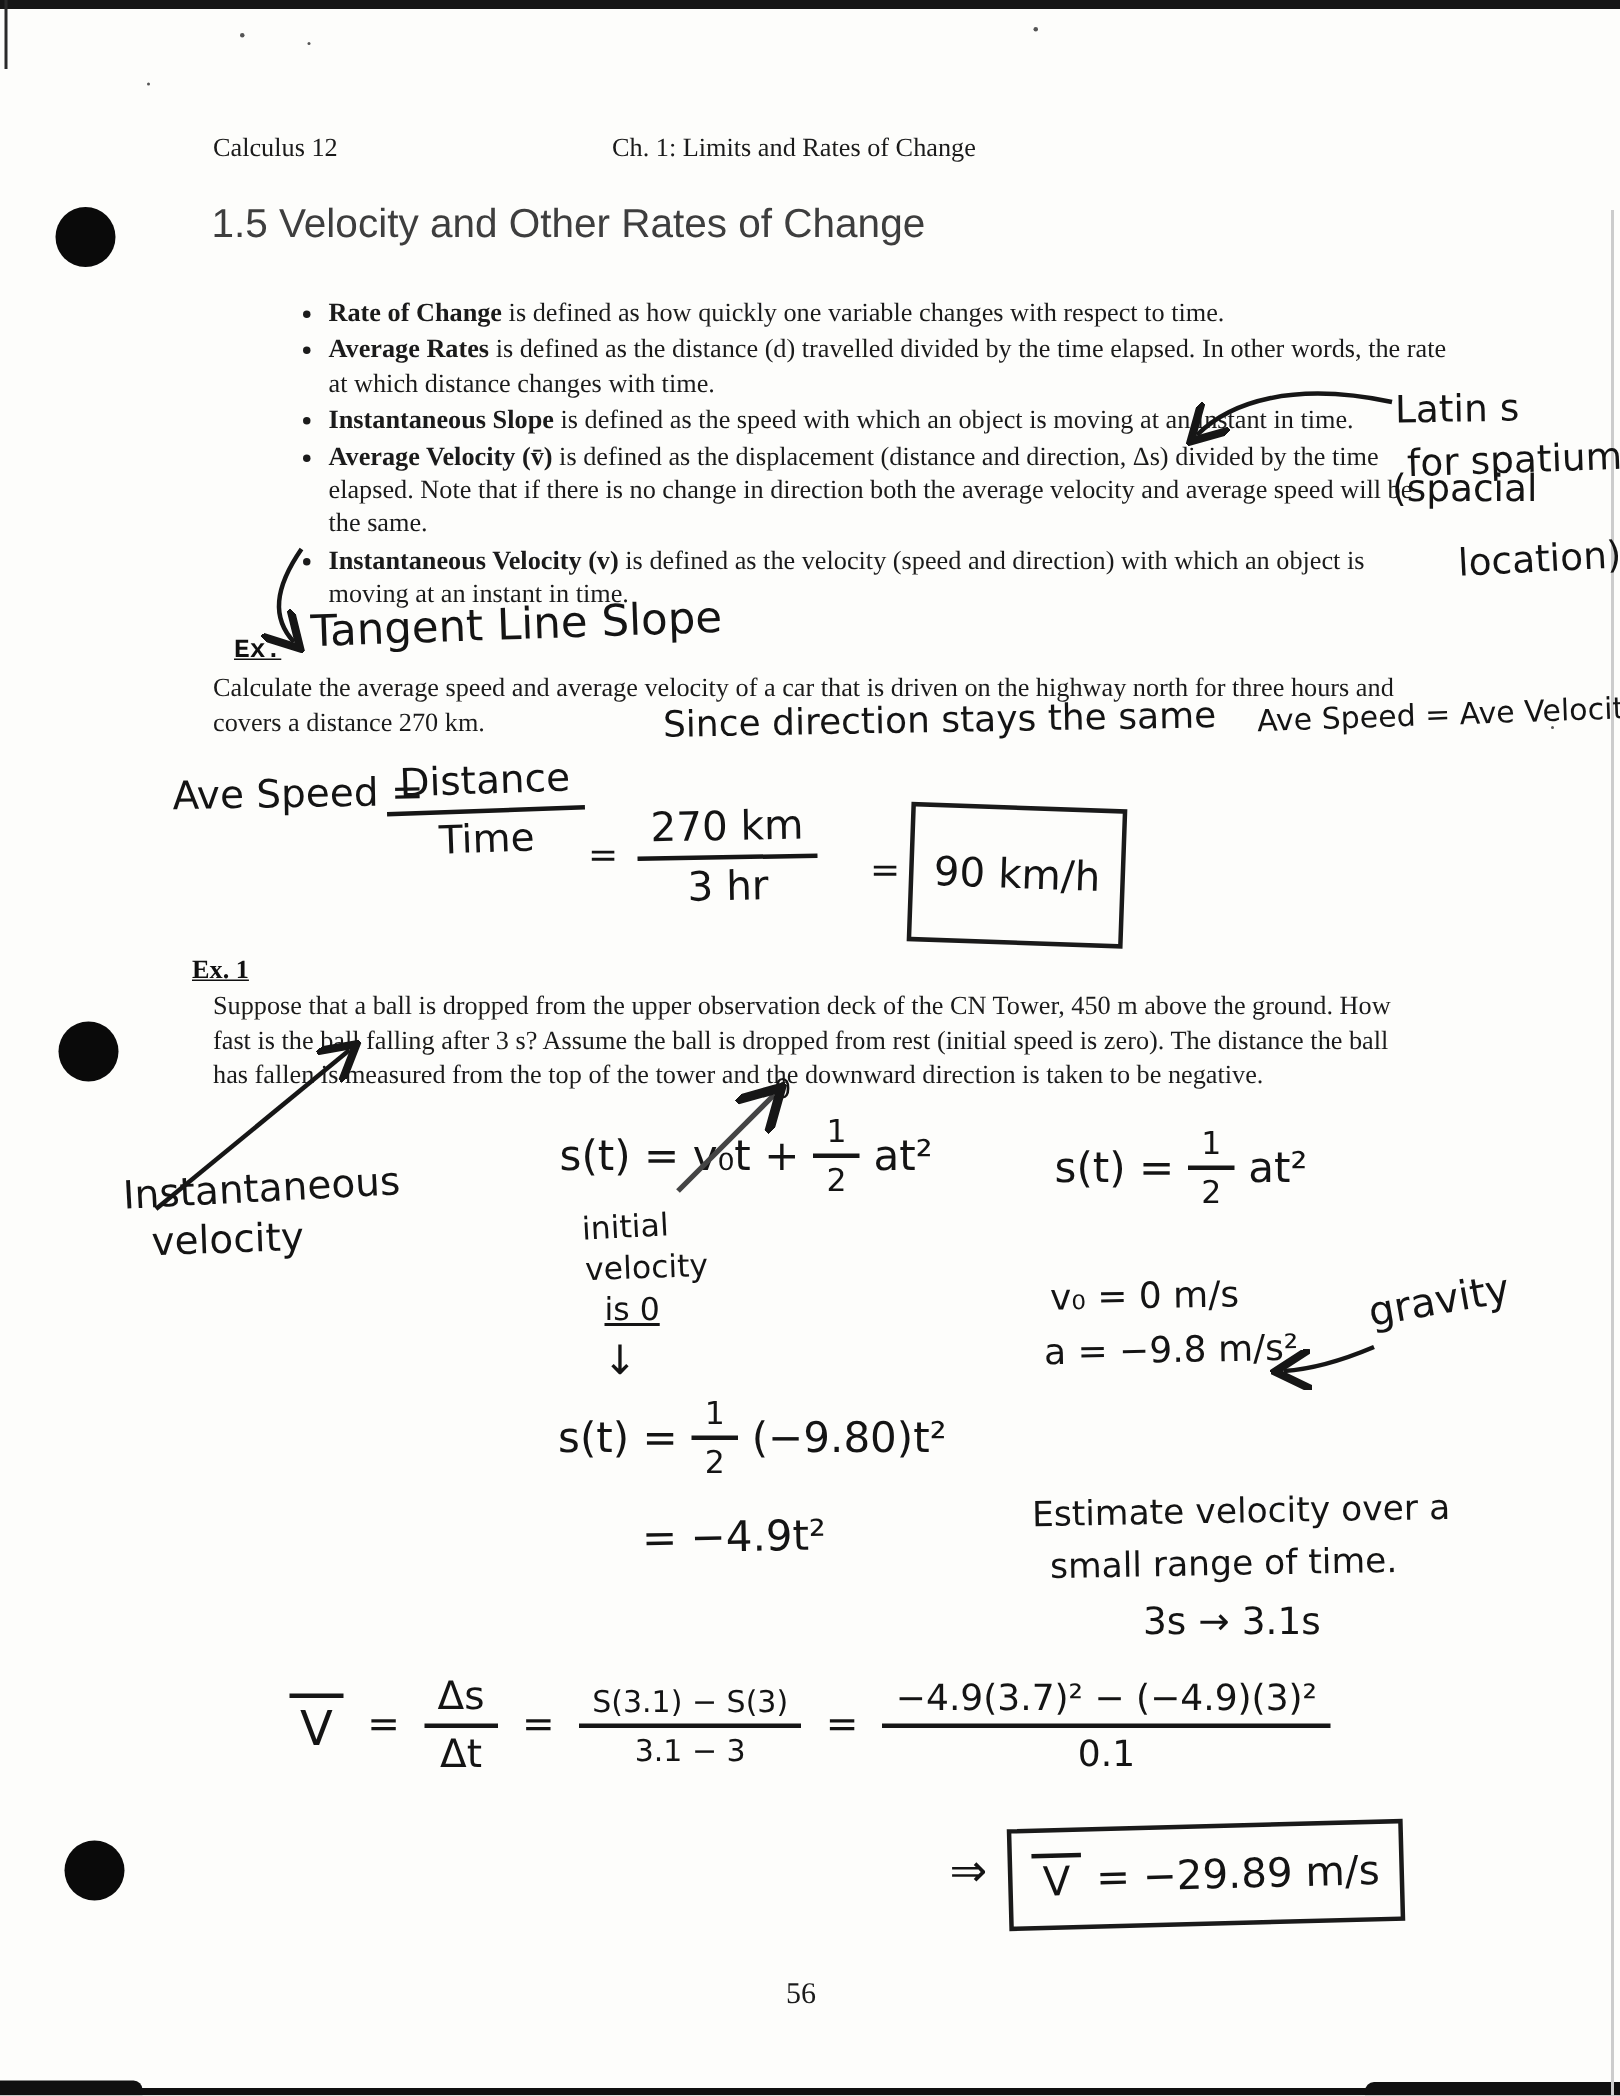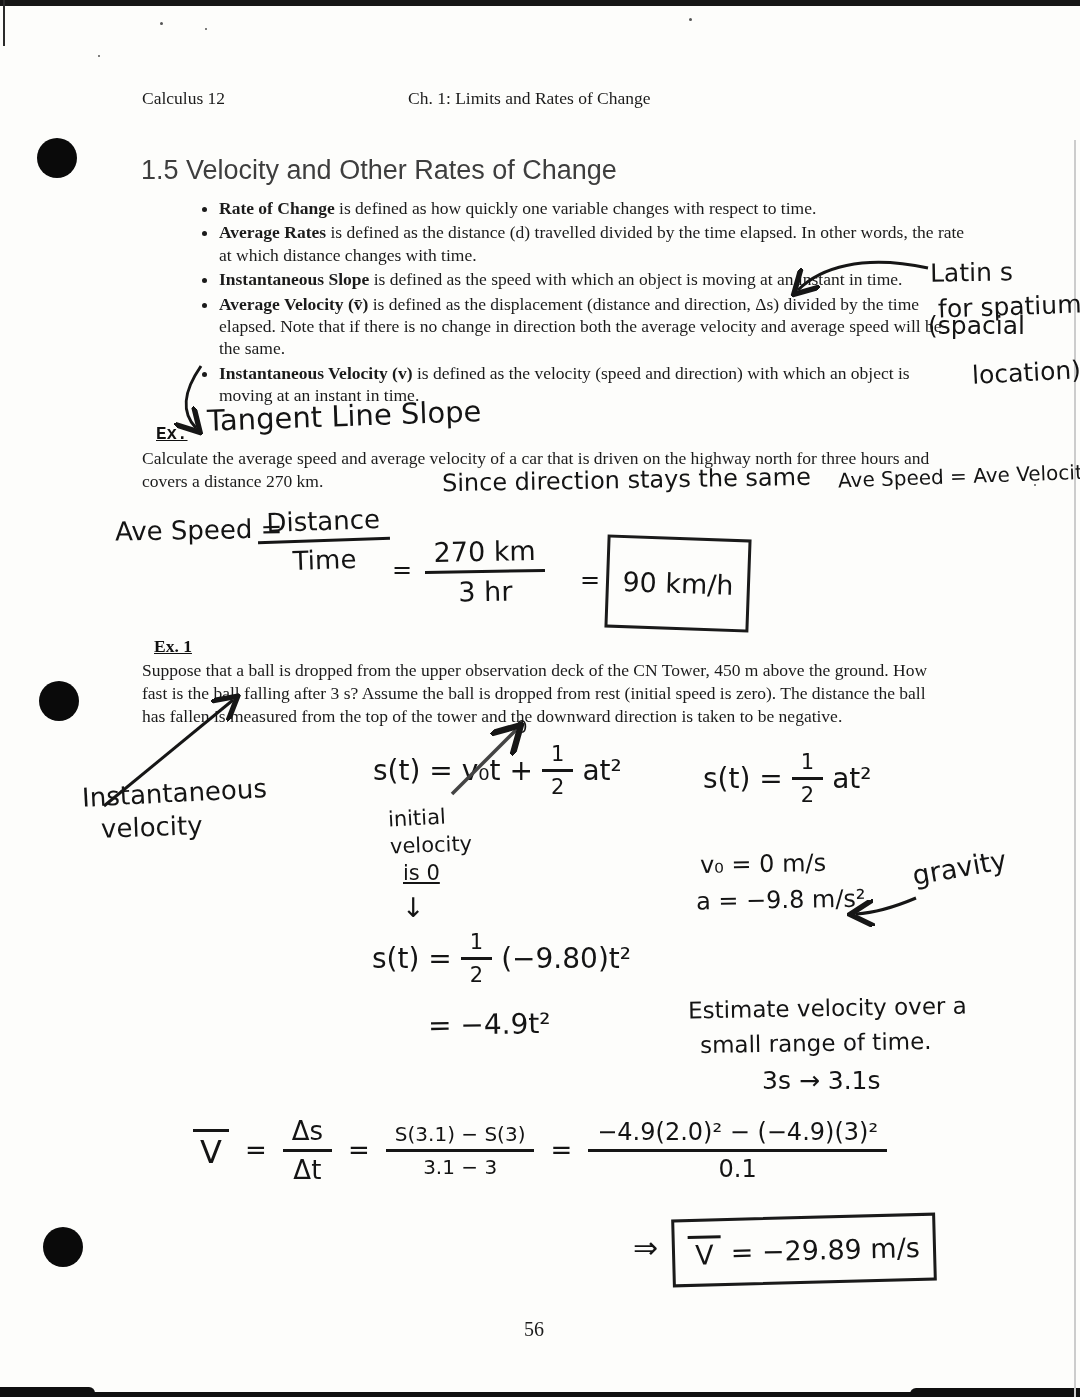--- a/index.html
+++ b/index.html
@@ -49,34 +49,34 @@
 
   <div class="speck" style="left:160px;top:22px;width:3px;height:3px;"></div>
   <div class="speck" style="left:205px;top:28px;width:2px;height:2px;"></div>
   <div class="speck" style="left:98px;top:55px;width:2px;height:2px;"></div>
   <div class="speck" style="left:689px;top:18px;width:3px;height:3px;"></div>
   <div class="speck" style="left:1034px;top:484px;width:2px;height:2px;"></div>
 
   <div class="abs serif" style="left:142px;top:88px;font-size:17.5px;">Calculus 12</div>
   <div class="abs serif" style="left:408px;top:88px;font-size:17.5px;">Ch. 1: Limits and Rates of Change</div>
 
-  <div class="abs sans" style="left:141px;top:134px;font-size:27px;color:#3e3e3e;margin-top:21px;">1.5 Velocity and Other Rates of Change</div>
+  <div class="abs sans" style="left:141px;top:134px;font-size:27px;color:#3e3e3e;">1.5 Velocity and Other Rates of Change</div>
 
   <ul class="bullets abs" style="left:160px;top:182px;width:748px;">
     <li><b>Rate of Change</b> <span>is defined as how quickly one variable changes with respect to time.</span></li>
     <li><b>Average Rates</b> <span>is defined as the distance (d) travelled divided by the time elapsed. In other words, the rate at which distance changes with time.</span></li>
     <li><b>Instantaneous Slope</b> <span>is defined as the speed with which an object is moving at an instant in time.</span></li>
     <li><b>Average Velocity (v̄)</b> <span>is defined as the displacement (distance and direction, Δs) divided by the time elapsed. Note that if there is no change in direction both the average velocity and average speed will be the same.</span></li>
     <li><b>Instantaneous Velocity (v)</b> <span>is defined as the velocity (speed and direction) with which an object is moving at an instant in time.</span></li>
   </ul>
 
   <div class="abs exlabel" style="left:156px;top:424px;font-family:Liberation Mono, monospace;">Ex.</div>
   <div class="abs para" style="left:142px;top:447px;width:800px;">Calculate the average speed and average velocity of a car that is driven on the highway north for three hours and covers a distance 270 km.</div>
 
-  <div class="abs exlabel" style="left:154px;top:636px;">Ex. 1</div>
+  <div class="abs exlabel" style="left:128px;top:636px;">Ex. 1</div>
   <div class="abs para" style="left:142px;top:659px;width:805px;">Suppose that a ball is dropped from the upper observation deck of the CN Tower, 450 m above the ground. How fast is the ball falling after 3 s? Assume the ball is dropped from rest (initial speed is zero). The distance the ball has fallen is measured from the top of the tower and the downward direction is taken to be negative.</div>
 
   <div class="abs serif" style="left:524px;top:1318px;font-size:20px;">56</div>
 
   <div class="abs hw" style="left:930px;top:258px;font-size:25px;transform:rotate(-1deg);">Latin s</div>
   <div class="abs hw" style="left:938px;top:292px;font-size:25px;transform:rotate(-2deg);">for spatium</div>
   <div class="abs hw" style="left:928px;top:311px;font-size:25px;">(spacial</div>
   <div class="abs hw" style="left:972px;top:358px;font-size:25px;transform:rotate(-3deg);">location)</div>
 
   <div class="abs hw" style="left:207px;top:399px;font-size:29px;transform:rotate(-2deg);">Tangent Line Slope</div>
@@ -153,21 +153,21 @@
       <span class="num">Δs</span>
       <span class="den">Δt</span>
     </span>
     <span>=</span>
     <span class="frac" style="font-size:20px;">
       <span class="num">S(3.1) − S(3)</span>
       <span class="den">3.1 − 3</span>
     </span>
     <span>=</span>
     <span class="frac" style="font-size:24px;">
-      <span class="num">−4.9(2.0)² − (−4.9)(3)²</span>
+      <span class="num">−4.9(3.7)² − (−4.9)(3)²</span>
       <span class="den">0.1</span>
     </span>
   </div>
 
   <div class="abs hw" style="left:633px;top:1230px;font-size:30px;">⇒</div>
   <div class="hand-box" style="left:672px;top:1216px;width:258px;height:62px;transform:rotate(-1.5deg);gap:10px;">
     <span class="hw overbar" style="font-size:27px;">V</span>
     <span class="hw" style="font-size:27px;">= −29.89 m/s</span>
   </div>
 

